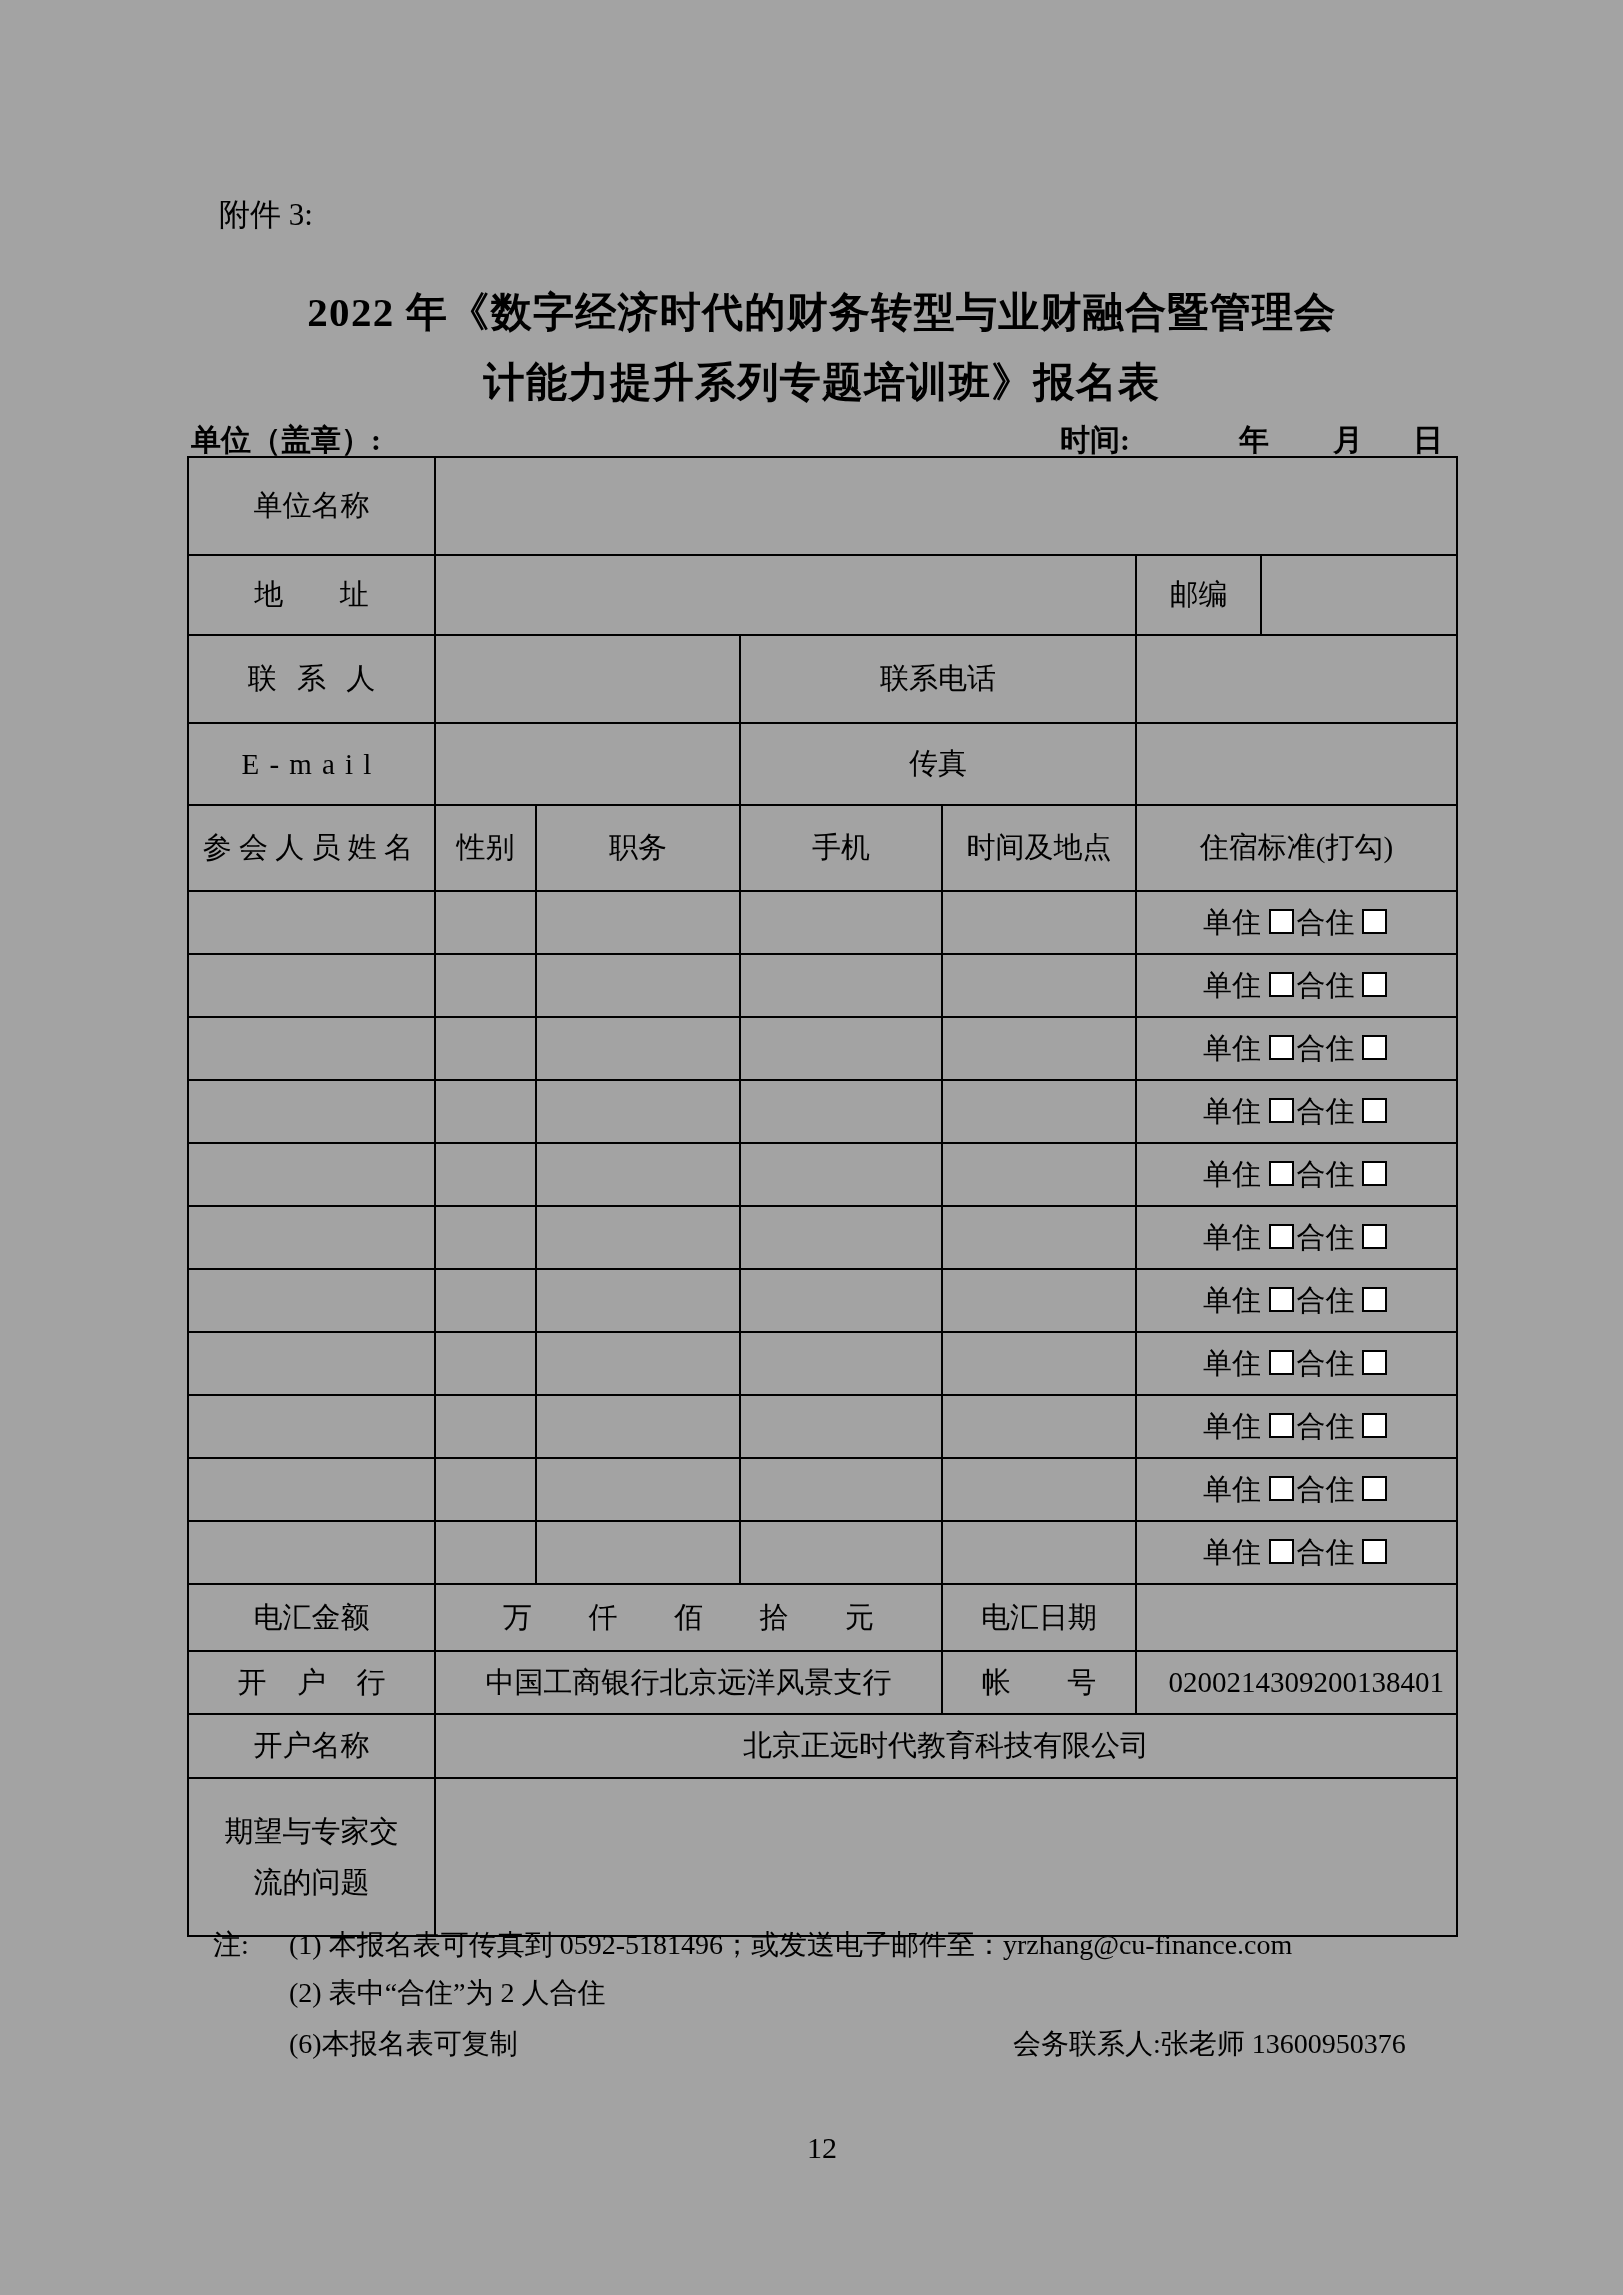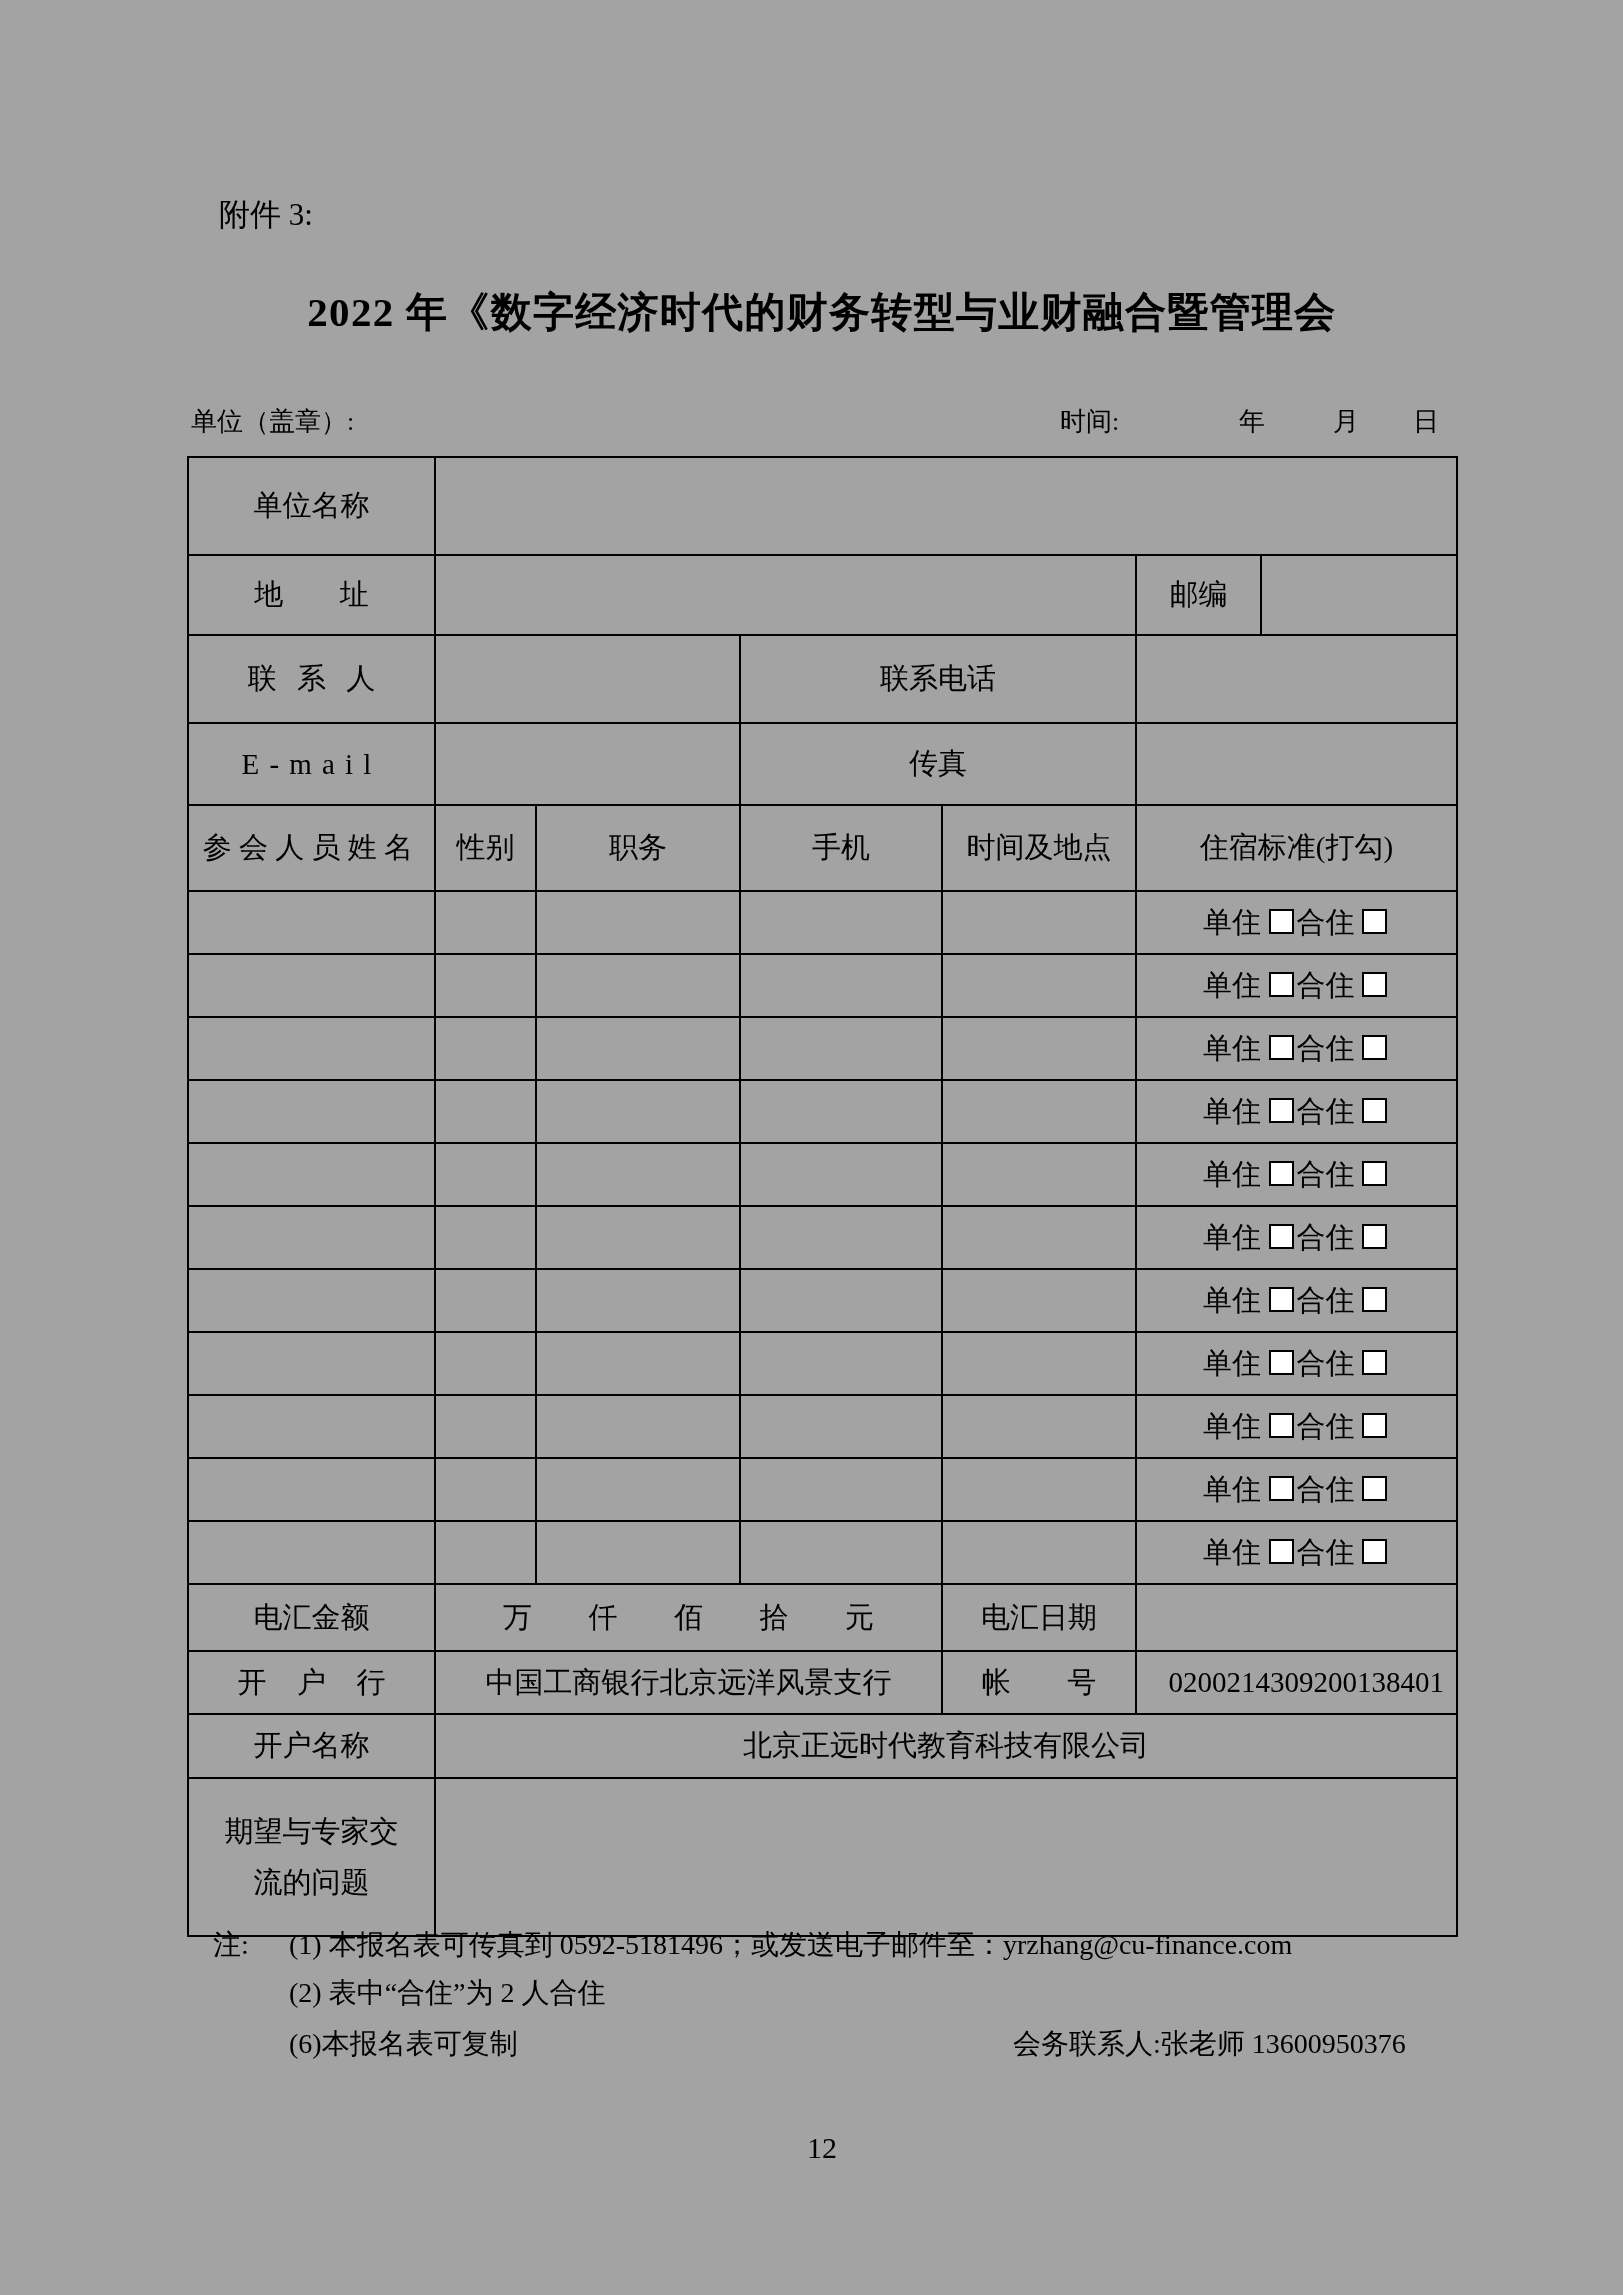--- a/index.html
+++ b/index.html
@@ -6,21 +6,21 @@
   .page{
     position:relative;width:1623px;height:2295px;background:#a3a3a3;
     font-family:"Liberation Serif","DejaVu Serif",serif;color:#000;
     margin:0 auto;overflow:hidden;
   }
   .abs{position:absolute;}
   .attachment{left:219px;top:194px;font-size:31px;}
   .title{left:187px;width:1270px;text-align:center;font-size:41px;font-weight:bold;letter-spacing:1.3px;}
   .t1{top:285px;}
   .t2{top:355px;}
-  .subhead{top:404px;font-size:26px;white-space:nowrap;}
+  .subhead{top:420px;font-size:30px;white-space:nowrap;font-weight:bold;}
   .stamp{left:191px;}
   .time-label{left:1060px;}
   .yy{left:1239px;}
   .mm{left:1333px;}
   .dd{left:1413px;}
 
   table.form{
     position:absolute;left:187px;top:456px;width:1270px;
     border-collapse:collapse;table-layout:fixed;
   }
@@ -50,20 +50,21 @@
   .n-contact{left:1013px;top:2025px;}
   .pageno{left:187px;width:1270px;top:2131px;text-align:center;font-size:30px;}
 </style>
 </head>
 <body>
 
 <div class="page">
 
   <div class="abs attachment">附件 3:</div>
   <div class="abs title t1">2022 年《数字经济时代的财务转型与业财融合暨管理会</div>
+  <div class="abs title t2">计能力提升系列专题培训班》报名表</div>
 
   <div class="abs subhead stamp">单位（盖章）:</div>
   <div class="abs subhead time-label">时间:</div>
   <div class="abs subhead yy">年</div>
   <div class="abs subhead mm">月</div>
   <div class="abs subhead dd">日</div>
 
   <table class="form">
     <colgroup>
       <col style="width:247px">

